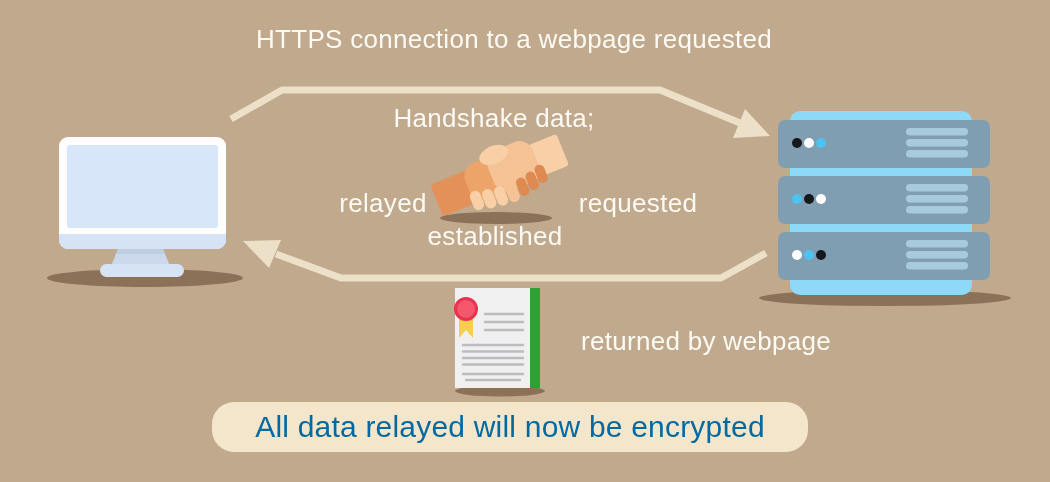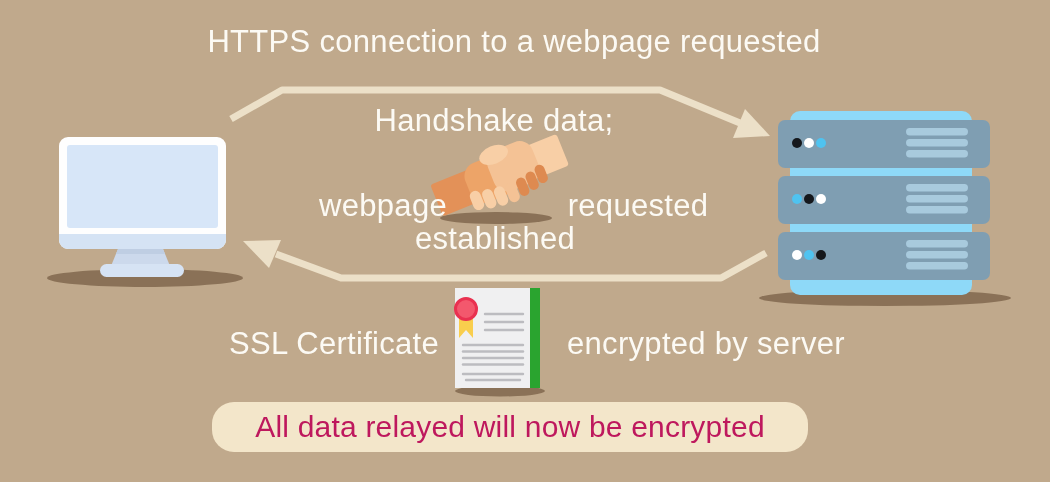--- a/index.html
+++ b/index.html
@@ -2,29 +2,29 @@
 <html><head>
 <meta charset="utf-8">
 <style>
   html,body{margin:0;padding:0;background:#c0a98c;}
   .canvas{
     position:relative;width:1050px;height:482px;overflow:hidden;
     background:#c0a98c;
     font-family:"Liberation Sans", sans-serif;
   }
   .lbl{
-    position:absolute;color:#fcfaf4;font-size:31px;letter-spacing:.3px;
+    position:absolute;color:#fcfaf4;font-size:26px;letter-spacing:.3px;
     white-space:nowrap;transform:translateX(-50%);
   }
   .abs{position:absolute;}
   .banner{
     position:absolute;left:212px;top:402px;width:596px;height:50px;
     background:#f3e6ca;border-radius:22px;
     display:flex;align-items:center;justify-content:center;
-    color:#be185d;font-size:30px;letter-spacing:.2px;white-space:nowrap;
+    color:#0369a1;font-size:30px;letter-spacing:.2px;white-space:nowrap;
   }
   svg{display:block}
 </style>
 </head>
 <body>
 
 <div class="canvas">
 
   <svg class="abs" style="left:0;top:0" width="1050" height="482" viewBox="0 0 1050 482">
     <g>
@@ -116,27 +116,26 @@
       <line x1="18" y1="96" x2="72" y2="96"></line>
     </g>
     <polygon points="11,33 25,33 25,54 18,46 11,54" fill="#f9ce4d"></polygon>
     <circle cx="18" cy="25" r="10.5" fill="#f3586d" stroke="#e93150" stroke-width="3"></circle>
   </svg>
 
   <div class="lbl" style="left:514px;top:24px">HTTPS connection to a webpage requested</div>
 
   <div class="lbl" style="left:494px;top:103px">Handshake data;</div>
 
-  <div class="lbl" style="left:383px;top:188px">webpage</div>
+  <div class="lbl" style="left:383px;top:188px">relayed</div>
 
   <div class="lbl" style="left:638px;top:188px">requested</div>
 
   <div class="lbl" style="left:495px;top:221px">established</div>
 
-  <div class="lbl" style="left:334px;top:326px">SSL Certificate</div>
 
-  <div class="lbl" style="left:706px;top:326px">encrypted by server</div>
+  <div class="lbl" style="left:706px;top:326px">returned by webpage</div>
 
   <div class="banner">
     <span>All data relayed will now be encrypted</span>
   </div>
 
 </div>
 
 </body></html>

